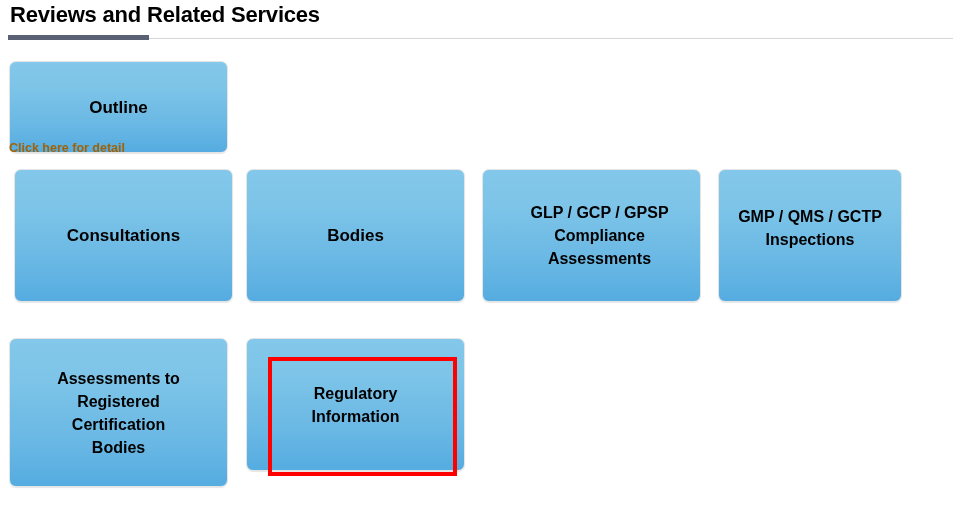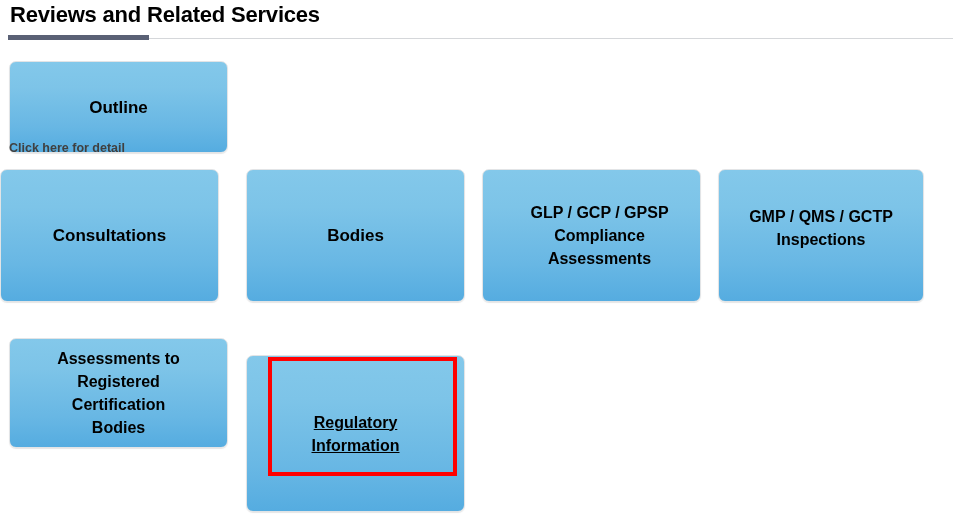--- a/index.html
+++ b/index.html
@@ -75,39 +75,39 @@
   }
   .tile-label.small {
     font-size: 16px;
     line-height: 23px;
   }
 
   
   #tile-outline   { left: 9px;   top: 61px;  width: 219px; height: 92px; }
   #tile-outline .tile-label { font-size: 17px; }
 
-  #tile-consult   { left: 0;   top: 169px; width: 219px; height: 133px; }
+  #tile-consult   { left: 14px;   top: 169px; width: 219px; height: 133px; }
   #tile-reviews   { left: 246px; top: 169px; width: 219px; height: 133px; }
   #tile-glp       { left: 482px; top: 169px; width: 219px; height: 133px; padding-left: 16px; }
-  #tile-gmp       { left: 718px; top: 169px; width: 206px; height: 133px; }
+  #tile-gmp       { left: 718px; top: 169px; width: 184px; height: 133px; }
 
-  #tile-assess    { left: 9px;   top: 338px; width: 219px; height: 110px; }
-  #tile-reginfo   { left: 246px; top: 355px; width: 219px; height: 157px; text-decoration: underline; }
+  #tile-assess    { left: 9px;   top: 338px; width: 219px; height: 149px; }
+  #tile-reginfo   { left: 246px; top: 338px; width: 219px; height: 133px; }
 
   
   #tile-gmp .tile-label { position: relative; top: -8px; }
 
   
   .caption {
     position: absolute;
     left: 9px;
     top: 141px;
     font-size: 12.5px;
     font-weight: bold;
-    color: #404040;
+    color: #a16207;
     white-space: nowrap;
   }
 
   
   .highlight-box {
     position: absolute;
     left: 268px;
     top: 357px;
     width: 189px;
     height: 119px;

